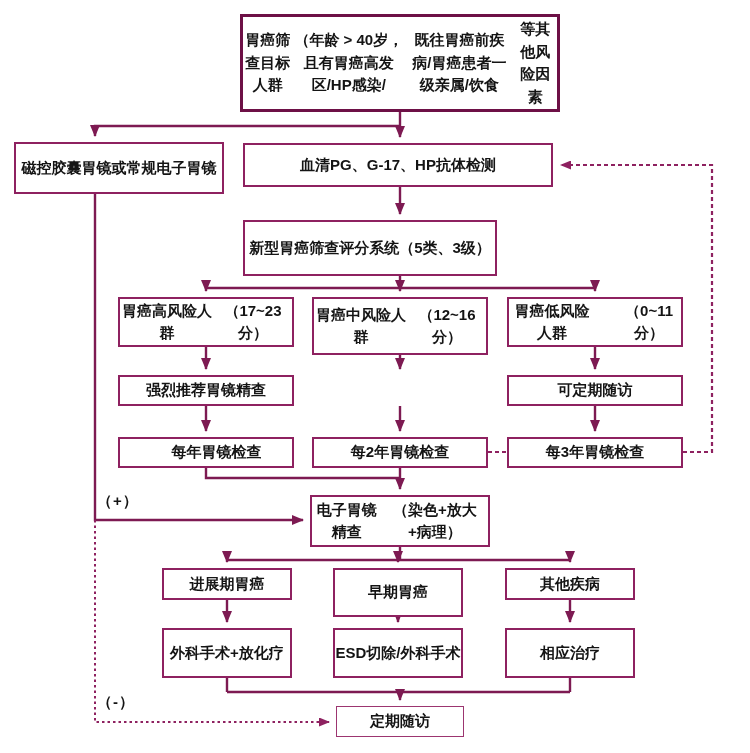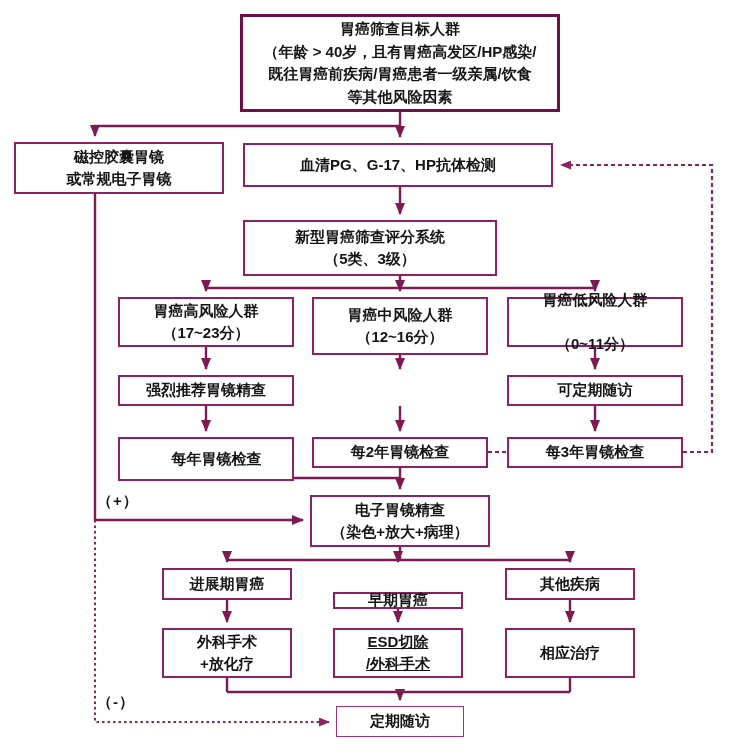--- a/index.html
+++ b/index.html
@@ -8,21 +8,21 @@
     font-family:"Liberation Sans","DejaVu Sans",sans-serif;
     color:#141414;overflow:hidden;margin:0 auto;
   }
   svg.wires{position:absolute;left:0;top:0;width:750px;height:753px;}
   .wire{fill:none;stroke:#7D1A52;stroke-width:2.4;}
   .wire.dashed{stroke:#8E2160;stroke-width:2.2;stroke-dasharray:4 3;}
   .wire.dotted{stroke:#8E2160;stroke-width:2;stroke-dasharray:2.5 3;}
   .box{
     position:absolute;box-sizing:border-box;background:#ffffff;
     border:2px solid #8E2160;
-    display:flex;flex-direction:column;justify-content:center;align-items:center;
+    display:flex;flex-direction:row;justify-content:center;align-items:center;
     text-align:center;font-size:15px;font-weight:600;line-height:1.5;color:#141414;
   }
   .box.bold-border{border-width:3px;border-color:#6D1046;}
   .box.light-border{border-width:1.5px;border-color:#9C3570;}
   .sign{
     position:absolute;font-size:15px;font-weight:600;color:#141414;
     letter-spacing:1px;white-space:nowrap;
   }
 </style>
 </head>
@@ -116,50 +116,50 @@
     <span>（0~11分）</span>
   </div>
 
   <div class="box" style="left:118px;top:375px;width:176px;height:31px;">
     <span>强烈推荐胃镜精查</span>
   </div>
   <div class="box" style="left:507px;top:375px;width:176px;height:31px;">
     <span>可定期随访</span>
   </div>
 
-  <div class="box" style="left:118px;top:437px;width:176px;height:44px;padding-left:21px;">
+  <div class="box" style="left:118px;top:437px;width:176px;height:31px;padding-left:21px;">
     <span>每年胃镜检查</span>
   </div>
   <div class="box" style="left:312px;top:437px;width:176px;height:31px;">
     <span>每2年胃镜检查</span>
   </div>
   <div class="box" style="left:507px;top:437px;width:176px;height:31px;justify-content:center;">
     <span>每3年胃镜检查</span>
   </div>
 
   <div class="box" style="left:310px;top:495px;width:180px;height:52px;">
     <span>电子胃镜精查</span>
     <span>（染色+放大+病理）</span>
   </div>
 
   <div class="box" style="left:162px;top:568px;width:130px;height:32px;">
     <span>进展期胃癌</span>
   </div>
-  <div class="box" style="left:333px;top:592px;width:130px;height:17px;">
+  <div class="box" style="left:333px;top:568px;width:130px;height:49px;">
     <span>早期胃癌</span>
   </div>
   <div class="box" style="left:505px;top:568px;width:130px;height:32px;">
     <span>其他疾病</span>
   </div>
 
   <div class="box" style="left:162px;top:628px;width:130px;height:50px;">
     <span>外科手术</span>
     <span>+放化疗</span>
   </div>
-  <div class="box" style="left:333px;top:628px;width:130px;height:50px;text-decoration:underline;">
+  <div class="box" style="left:333px;top:628px;width:130px;height:50px;">
     <span>ESD切除</span>
     <span>/外科手术</span>
   </div>
   <div class="box" style="left:505px;top:628px;width:130px;height:50px;">
     <span>相应治疗</span>
   </div>
 
   <div class="box light-border" style="left:336px;top:706px;width:128px;height:31px;">
     <span>定期随访</span>
   </div>

